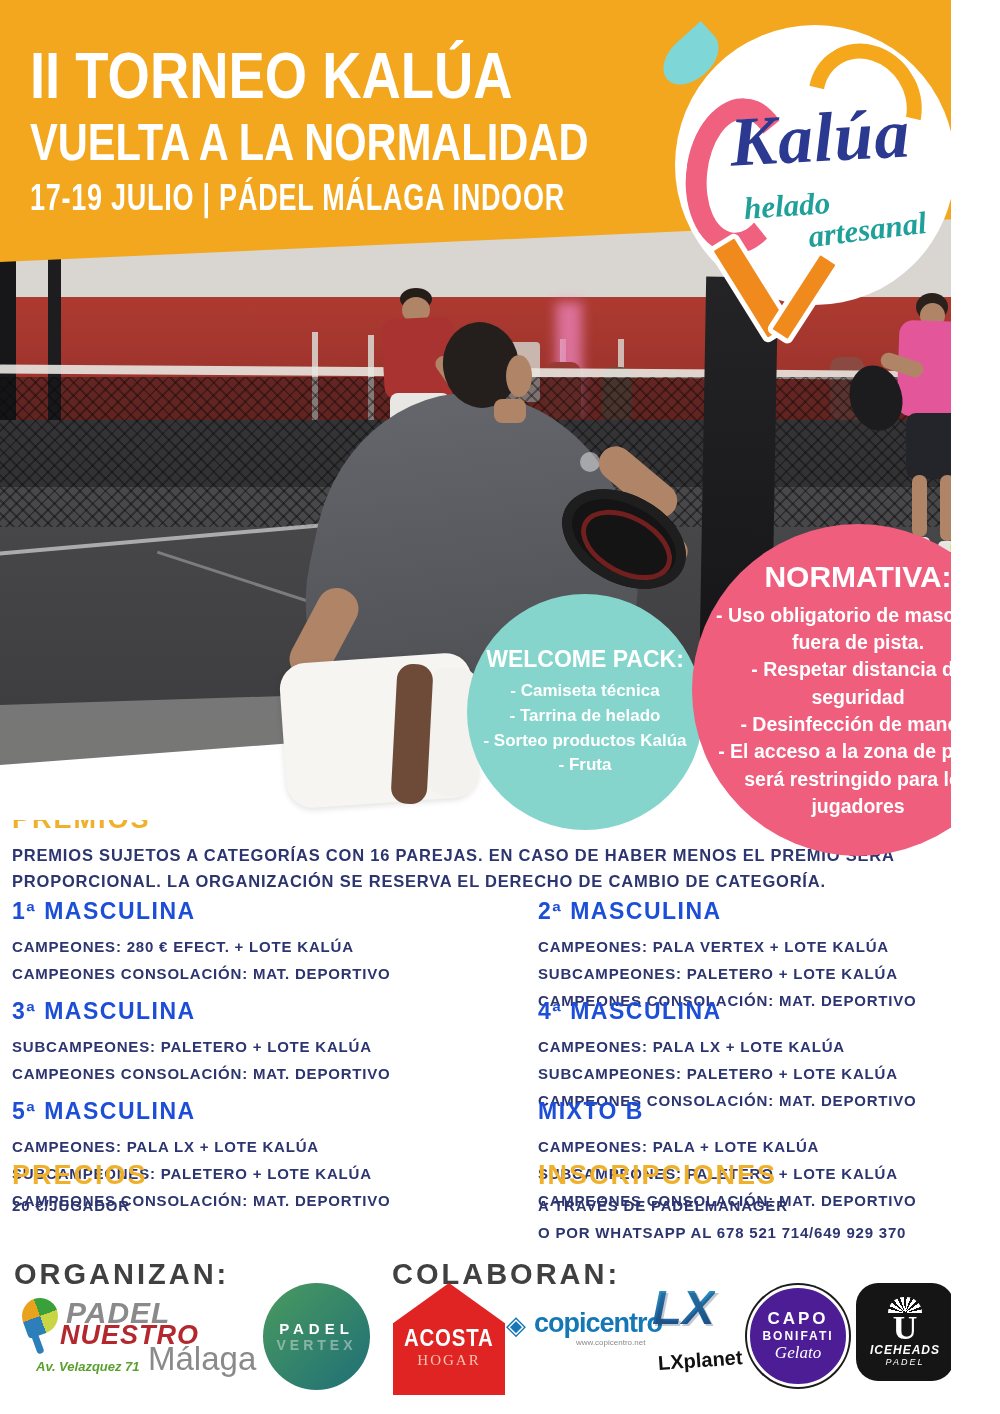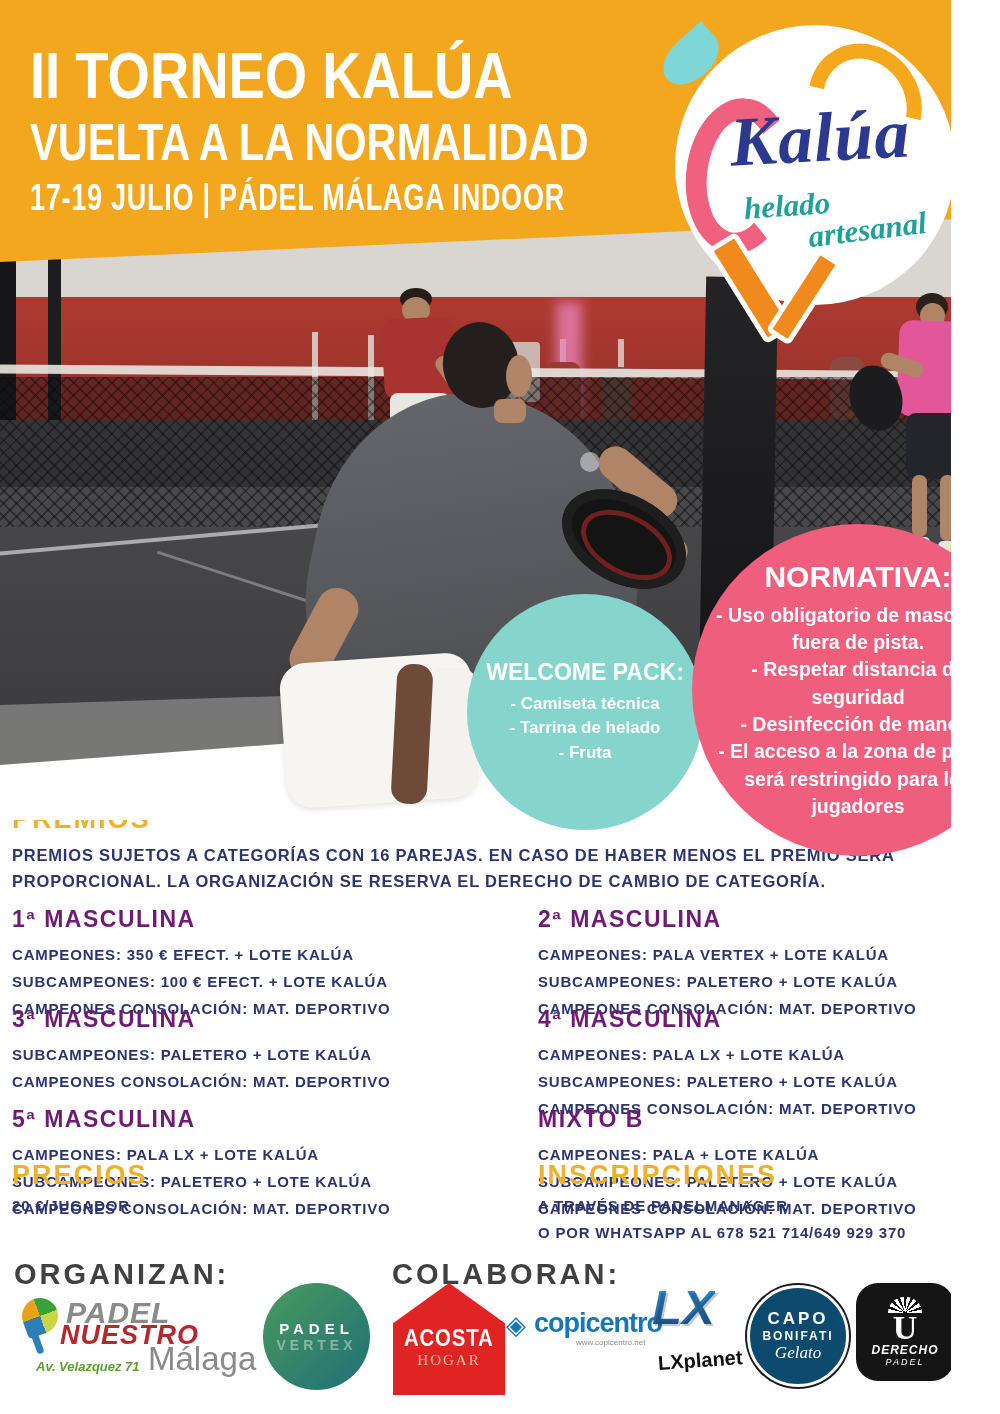--- a/index.html
+++ b/index.html
@@ -37,21 +37,21 @@
   .brand{position:absolute;left:70px;top:88px;font-family:"Liberation Serif",serif;font-style:italic;
          font-weight:bold;font-size:70px;color:#2B3990;transform:rotate(-3deg);letter-spacing:1px;}
   .tag{position:absolute;font-family:"Liberation Serif",serif;font-style:italic;font-weight:bold;color:#1FA099;}
   .tag1{left:84px;top:178px;font-size:31px;transform:rotate(-4deg);}
   .tag2{left:148px;top:202px;font-size:31px;transform:rotate(-7deg);}
   
   .ysec{position:absolute;color:#EFB02B;font-weight:bold;letter-spacing:2px;font-size:27px;}
   .intro{position:absolute;left:12px;color:#2D3570;font-weight:bold;font-size:16.5px;
          letter-spacing:.8px;line-height:1.6;white-space:nowrap;}
   .cat{position:absolute;width:520px;}
-  .cat h3{margin:8px 0 8px 0;color:#701a75;font-size:23px;letter-spacing:1.5px;font-weight:bold;}
+  .cat h3{margin:0 0 8px 0;color:#1d4ed8;font-size:23px;letter-spacing:1.5px;font-weight:bold;}
   .catline{color:#2D3570;font-weight:bold;font-size:15px;letter-spacing:.8px;line-height:1.8;white-space:nowrap;}
   
   .sp-title{position:absolute;color:#404040;font-weight:bold;font-size:29px;letter-spacing:3px;}
   .logo-box{position:absolute;}
 </style>
 </head>
 <body>
 
 <div id="canvas">
 
@@ -149,39 +149,39 @@
     <div class="tag tag1">helado</div>
     <div class="tag tag2">artesanal</div>
     <div class="abs" style="left:74px;top:222px;width:24px;height:102px;background:#F08A1D;border:5px solid #fff;border-radius:6px;transform:rotate(-32deg);"></div>
     <div class="abs" style="left:130px;top:238px;width:18px;height:88px;background:#F08A1D;border:5px solid #fff;border-radius:6px;transform:rotate(33deg);"></div>
   </div>
 
   <div class="bubble welcome">
     <div class="bub-title">WELCOME PACK:</div>
     <div class="bub-line">- Camiseta técnica</div>
     <div class="bub-line">- Tarrina de helado</div>
+    <div class="bub-line">- Sorteo productos Kalúa</div>
     <div class="bub-line">- Fruta</div>
   </div>
 
   <div class="bubble normativa">
     <div class="bub-title">NORMATIVA:</div>
     <div class="bub-line">- Uso obligatorio de mascarilla fuera de pista.</div>
     <div class="bub-line">- Respetar distancia de seguridad</div>
     <div class="bub-line">- Desinfección de manos.</div>
     <div class="bub-line">- El acceso a la zona de pistas será restringido para los jugadores</div>
   </div>
 
   <div class="ysec" style="left:12px;top:804px;">PREMIOS</div>
   <div class="intro" style="top:842px;">PREMIOS SUJETOS A CATEGORÍAS CON 16 PAREJAS. EN CASO DE HABER MENOS EL PREMIO SERÁ</div>
   <div class="intro" style="top:868px;">PROPORCIONAL. LA ORGANIZACIÓN SE RESERVA EL DERECHO DE CAMBIO DE CATEGORÍA.</div>
 
   <div class="cat" style="left:12px;top:898px;">
     <h3>1ª MASCULINA</h3>
-    <div class="catline">CAMPEONES: 350 € EFECT. + LOTE KALÚA</div>
-    <div class="catline">SUBCAMPEONES: 100 € EFECT. + LOTE KALÚA</div>
+    <div class="catline">CAMPEONES: 280 € EFECT. + LOTE KALÚA</div>
     <div class="catline">CAMPEONES CONSOLACIÓN: MAT. DEPORTIVO</div>
   </div>
   <div class="cat" style="left:538px;top:898px;">
     <h3>2ª MASCULINA</h3>
     <div class="catline">CAMPEONES: PALA VERTEX + LOTE KALÚA</div>
     <div class="catline">SUBCAMPEONES: PALETERO + LOTE KALÚA</div>
     <div class="catline">CAMPEONES CONSOLACIÓN: MAT. DEPORTIVO</div>
   </div>
   <div class="cat" style="left:12px;top:998px;">
     <h3>3ª MASCULINA</h3>
@@ -240,26 +240,26 @@
     <span style="position:absolute;left:0;top:2px;font-size:26px;color:#1577b5;">◈</span>
     <span style="position:absolute;left:28px;top:0;font-size:27px;color:#1577b5;font-weight:bold;letter-spacing:-1px;">copicentro</span>
     <span style="position:absolute;left:70px;top:30px;font-size:8px;color:#8a8a8a;">www.copicentro.net</span>
   </div>
 
   <div class="logo-box" style="left:652px;top:1283px;width:90px;height:110px;">
     <div style="position:absolute;left:0;top:-4px;font-size:49px;font-weight:bold;font-style:italic;background:linear-gradient(180deg,#2e9ad0,#1b4f8a);-webkit-background-clip:text;background-clip:text;color:transparent;text-shadow:2px 2px 0 rgba(20,40,70,.25);">LX</div>
     <div style="position:absolute;left:6px;top:66px;font-size:20px;font-weight:bold;color:#111;transform:rotate(-4deg);">LXplanet</div>
   </div>
 
-  <div class="logo-box" style="left:747px;top:1285px;width:96px;height:96px;border-radius:50%;background:#0c4a6e;border:3px solid #fff;box-shadow:0 0 0 2px #1c1c1c;display:flex;flex-direction:column;align-items:center;justify-content:center;">
+  <div class="logo-box" style="left:747px;top:1285px;width:96px;height:96px;border-radius:50%;background:#4c1d95;border:3px solid #fff;box-shadow:0 0 0 2px #1c1c1c;display:flex;flex-direction:column;align-items:center;justify-content:center;">
     <div style="color:#fff;font-weight:bold;font-size:17px;letter-spacing:3px;">CAPO</div>
     <div style="color:#fff;font-weight:bold;font-size:12px;letter-spacing:2px;">BONIFATI</div>
     <div style="color:#fff;font-family:'Liberation Serif',serif;font-style:italic;font-size:17px;">Gelato</div>
   </div>
 
   <div class="logo-box" style="left:856px;top:1283px;width:98px;height:98px;border-radius:22px;background:#151515;display:flex;flex-direction:column;align-items:center;justify-content:center;">
     <div style="width:34px;height:16px;border-radius:17px 17px 0 0;background:repeating-conic-gradient(from 270deg at 50% 100%,#fff 0 14deg,#151515 14deg 24deg);"></div>
     <div style="color:#fff;font-weight:bold;font-size:34px;line-height:.9;font-family:'Liberation Serif',serif;">U</div>
-    <div style="color:#fff;font-weight:bold;font-style:italic;font-size:12px;letter-spacing:1px;">DERECHO</div>
+    <div style="color:#fff;font-weight:bold;font-style:italic;font-size:12px;letter-spacing:1px;">ICEHEADS</div>
     <div style="color:#fff;font-style:italic;font-size:9px;letter-spacing:2px;">PADEL</div>
   </div>
 
 </div>
 
 </body></html>

